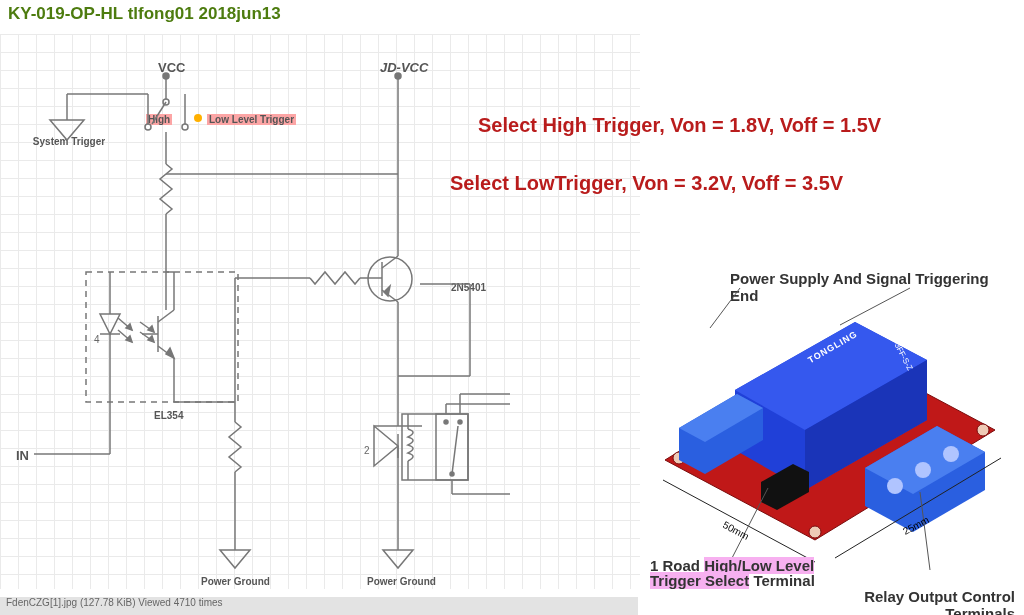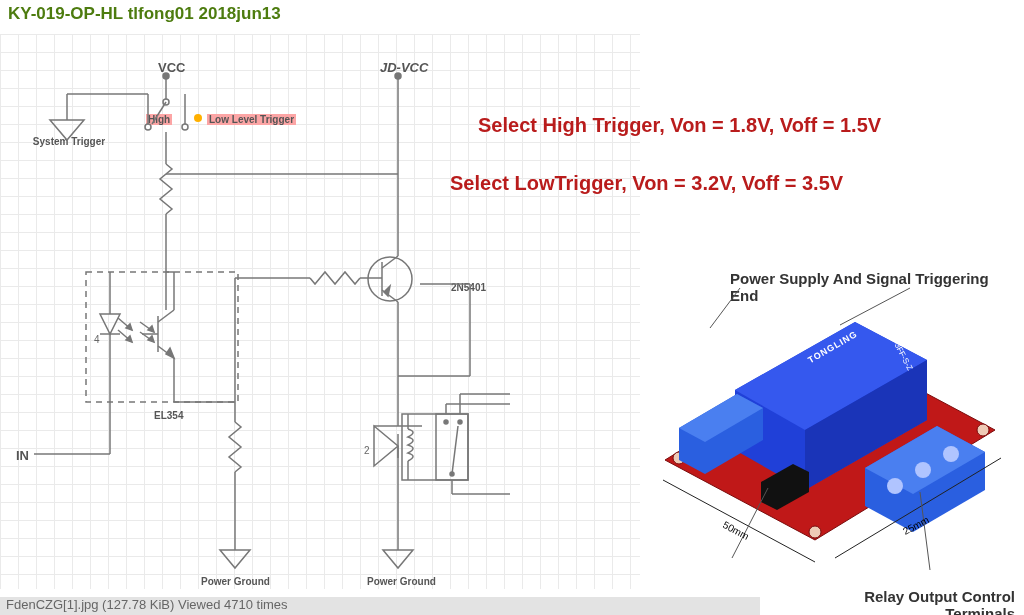--- a/index.html
+++ b/index.html
@@ -7,21 +7,21 @@
   .grid-bg { position: absolute; left: 0; top: 34px; width: 640px; height: 555px;
     background-image: linear-gradient(#eaeaea 1px, transparent 1px), linear-gradient(90deg, #eaeaea 1px, transparent 1px);
     background-size: 18px 18px; }
   .title { position: absolute; left: 8px; top: 4px; font-size: 17px; font-weight: bold; color: #4d7c0f; }
   .pink-hl { background: #fca5a5; padding: 0 2px; }
   .lbl { position: absolute; font-size: 13px; color: #555; font-weight: bold; }
   .lbl-sm { font-size: 10px; }
   .green-txt { position: absolute; color: #b91c1c; font-size: 20px; font-weight: bold; }
   .pin { position: absolute; font-size: 10px; color: #666; }
   svg { position: absolute; }
-  .footer { position: absolute; left: 0; bottom: 0; width: 760px; height: 18px; background: #e3e3e3; font-size: 13px; color: #666; padding: 0 6px; }
+  .footer { position: absolute; left: 0; bottom: 0; width: 638px; height: 18px; background: #e3e3e3; font-size: 10px; color: #666; padding: 0 6px; }
   .photo-area { position: absolute; left: 640px; top: 270px; width: 375px; height: 330px; }
   .photo-lbl { position: absolute; font-size: 15px; color: #333; font-weight: bold; }
   .photo-pink { background: #f7b0f0; }
 </style>
 </head>
 <body>
 
 <div class="grid-bg"></div>
 
 <div class="title">KY-019-OP-HL tlfong01 2018jun13</div>
@@ -207,16 +207,20 @@
       <line x1="280" y1="222" x2="290" y2="300"></line>
     </g>
   </svg>
 
   <div style="position:absolute; left:165px; top:72px; transform:rotate(-30deg); color:#fff; font-size:9px; font-family:Arial; font-weight:bold; letter-spacing:1px;">TONGLING</div>
   <div style="position:absolute; left:235px; top:74px; transform:rotate(62deg); color:#fff; font-size:8px;">JQC-3FF-S-Z</div>
 
   <div style="position:absolute; left:82px; top:255px; transform:rotate(28deg); font-size:10px;">50mm</div>
   <div style="position:absolute; left:262px; top:250px; transform:rotate(-28deg); font-size:10px;">25mm</div>
 
+  <div class="photo-lbl" style="left:10px; top:288px; line-height:15px;">
+    <span>1 Road </span><span class="photo-pink">High/Low Level</span><br>
+    <span class="photo-pink">Trigger Select</span><span> Terminal</span>
+  </div>
   <div class="photo-lbl" style="left:200px; top:318px;text-align:right;">Relay Output Control Terminals</div>
 </div>
 
 <div class="footer">FdenCZG[1].jpg (127.78 KiB) Viewed 4710 times</div>
 
 </body></html>

